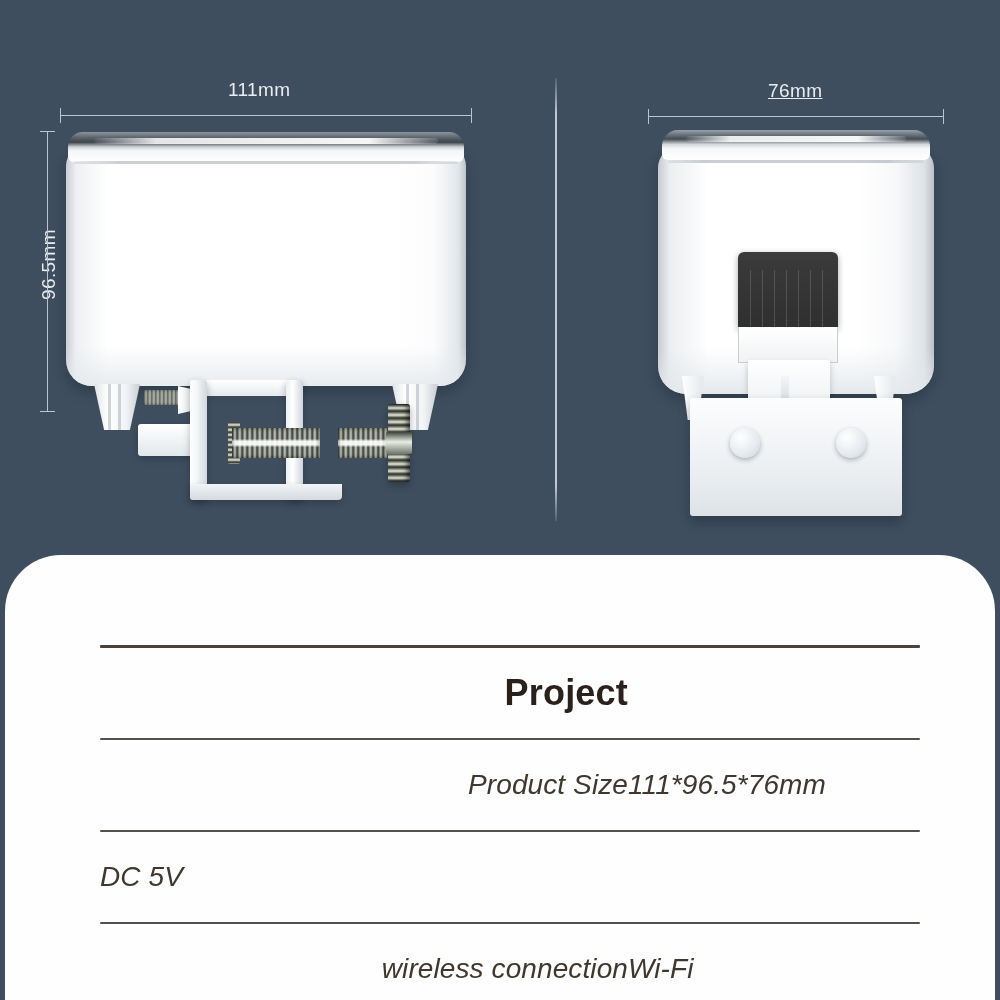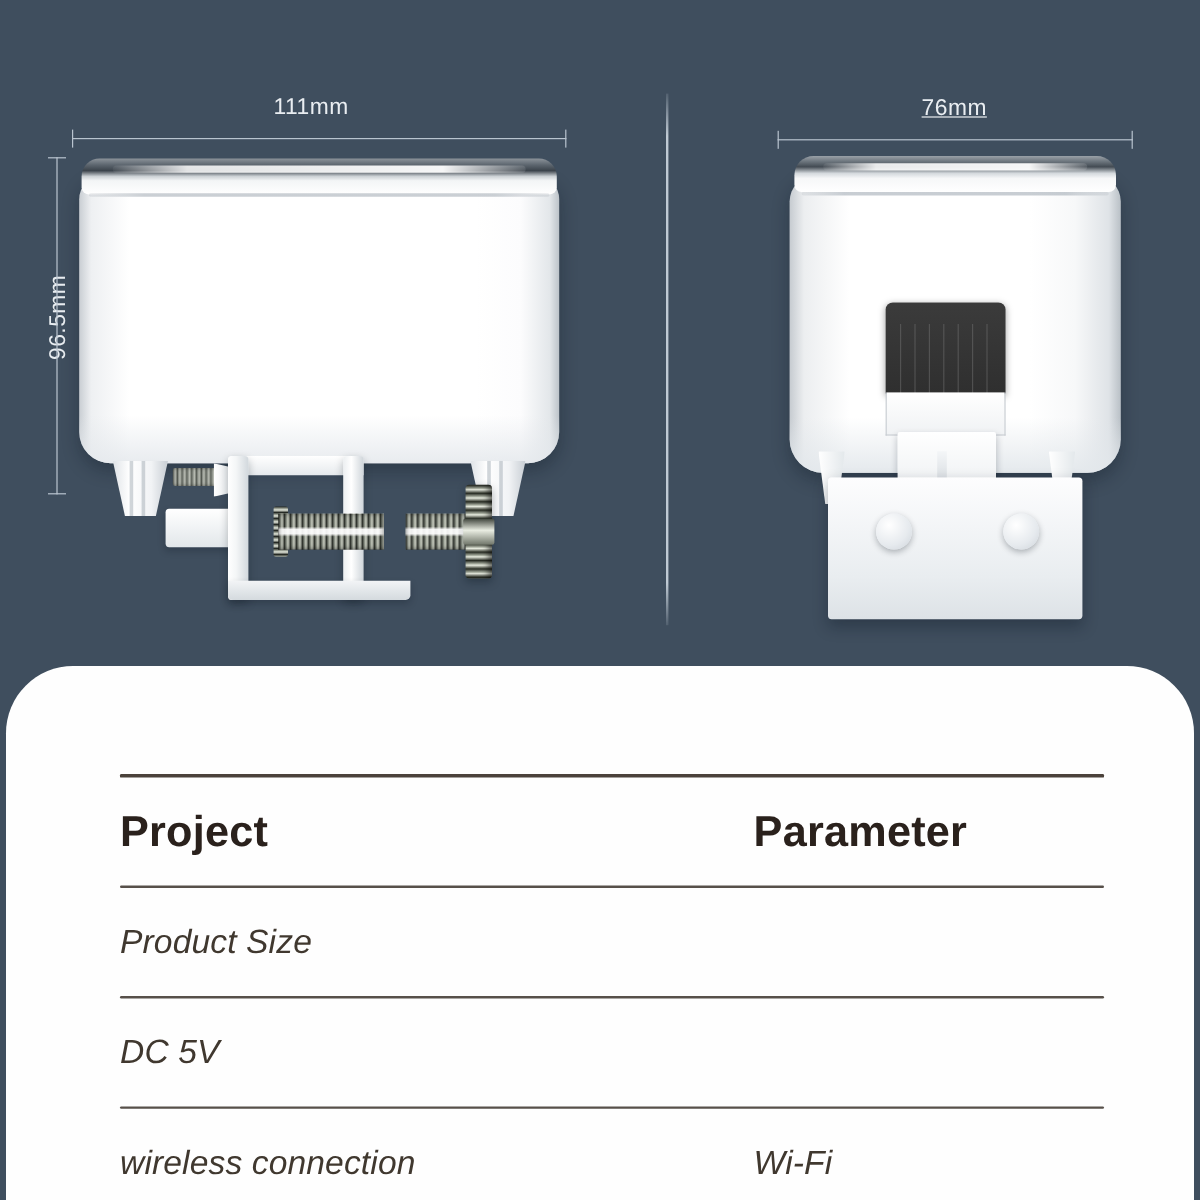--- a/index.html
+++ b/index.html
@@ -385,21 +385,21 @@
     background:#4b423b;
     border-radius:1px;
   }
   .spec-rule.thin { height:2px; background:#57504a; }
 
   .spec-row {
     display:flex;
     align-items:center;
     height:90px;
   }
-  .spec-row .cell-left  { width:528px; }
+  .spec-row .cell-left  { width:528px;text-align:right; }
   .spec-row .cell-right { flex:1; }
 
   .spec-head-text {
     font-size:36px;
     font-weight:bold;
     color:#2a211c;
     letter-spacing:.2px;
   }
   .spec-cell-text {
     font-size:28px;
@@ -488,30 +488,30 @@
 
   <div id="spec-card">
     <div id="spec-table">
 
       <div class="spec-rule"></div>
 
       <div class="spec-row">
         <div class="cell-left">
           <span class="spec-head-text">Project</span>
         </div>
-        <div class="cell-right">
-          <span class="spec-head-text">Parameter</span>
-        </div>
       </div>
 
       <div class="spec-rule thin"></div>
 
       <div class="spec-row">
         <div class="cell-left">
           <span class="spec-cell-text">Product Size</span>
+        </div>
+        <div class="cell-right">
+          <span class="spec-cell-text">111*96.5*76mm</span>
         </div>
       </div>
 
       <div class="spec-rule thin"></div>
 
       <div class="spec-row">
         <div class="cell-right">
           <span class="spec-cell-text">DC 5V</span>
         </div>
       </div>

